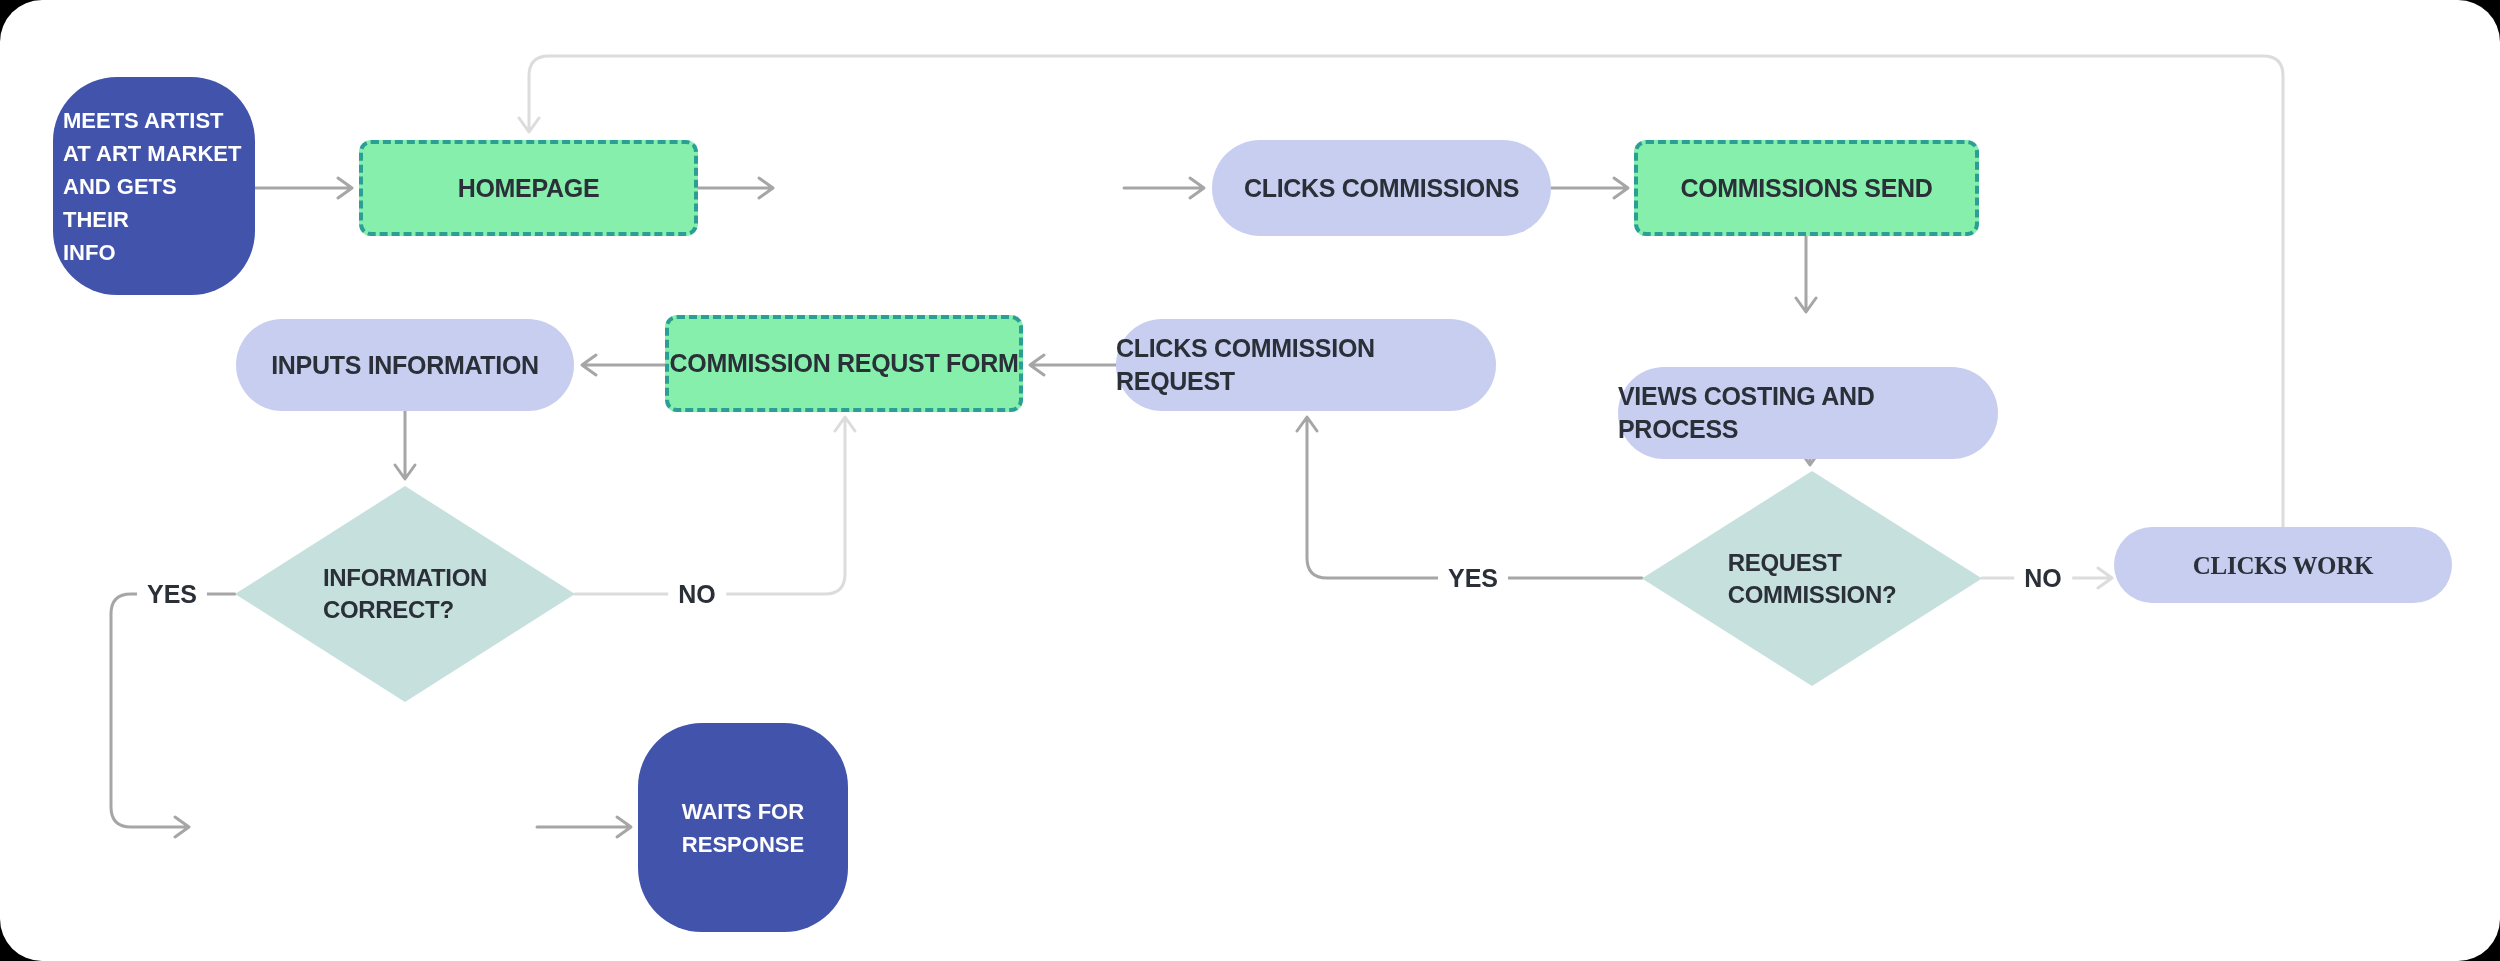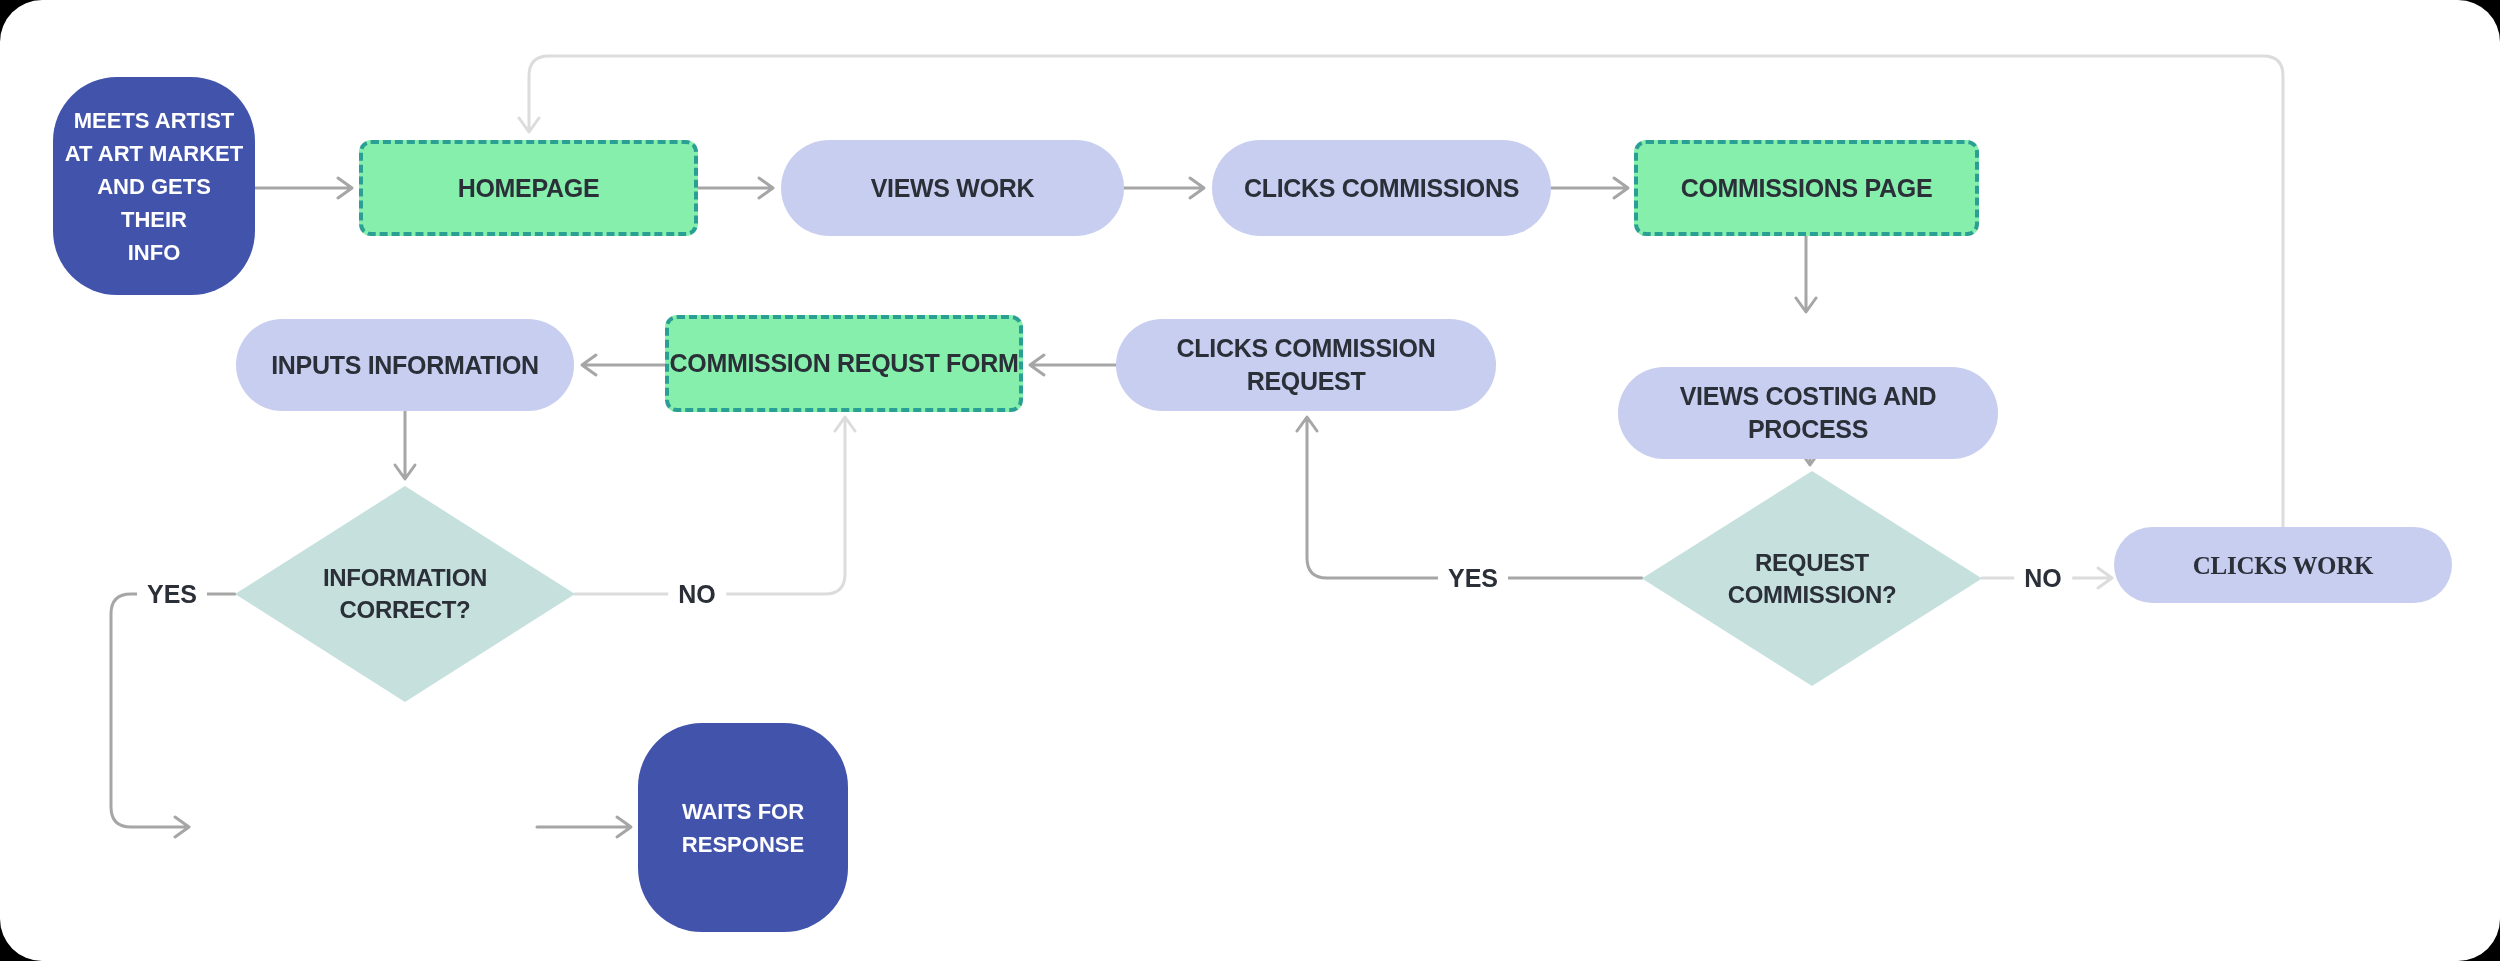--- a/index.html
+++ b/index.html
@@ -1,20 +1,20 @@
 <!DOCTYPE html>
 <html><head>
 <meta charset="utf-8">
 <style>
   html,body{margin:0;padding:0;background:#000;}
   body{width:2500px;height:961px;position:relative;font-family:"Liberation Sans","DejaVu Sans",sans-serif;}
   .canvas{position:absolute;left:0;top:0;width:2500px;height:961px;background:#ffffff;border-radius:42px;overflow:hidden;}
   svg.wires{position:absolute;left:0;top:0;z-index:1;}
   .node{position:absolute;z-index:2;display:flex;align-items:center;justify-content:center;
-        text-align:center;font-weight:700;color:#2a2f38;font-size:25px;letter-spacing:-0.3px;
+        font-weight:700;color:#2a2f38;font-size:25px;letter-spacing:-0.3px;
         line-height:1.32;box-sizing:border-box;white-space:pre-line;}
   .pill{background:#c8cef0;border-radius:48px;}
   .dashed{background:#86efac;border:4px dashed #2a9f94;border-radius:12px;}
   .blob{background:#4253ac;color:#ffffff;border-radius:64px;font-size:22px;line-height:1.5;letter-spacing:0;}
   .diamond{background:#c5e0dd;clip-path:polygon(50% 0,100% 50%,50% 100%,0 50%);font-size:24px;}
   .edge-label{position:absolute;z-index:3;transform:translate(-50%,-50%);background:#ffffff;
         padding:2px 10px;font-weight:700;font-size:25px;color:#2a2f38;letter-spacing:0;}
 </style>
 </head>
 <body>
@@ -45,25 +45,24 @@
     </g>
   </svg>
 
   <div class="node blob" style="left:53px;top:77px;width:202px;height:218px;padding:0 10px;">MEETS ARTIST
 AT ART MARKET
 AND GETS THEIR
 INFO</div>
 
   <div class="node dashed" style="left:359px;top:140px;width:339px;height:96px;">HOMEPAGE</div>
 
-  <div class="node pill" style="left:781px;top:140px;width:343px;height:96px;">VIEWS WORK</div>
 
   <div class="node pill" style="left:1212px;top:140px;width:339px;height:96px;">CLICKS COMMISSIONS</div>
 
-  <div class="node dashed" style="left:1634px;top:140px;width:345px;height:96px;">COMMISSIONS PAGE</div>
+  <div class="node dashed" style="left:1634px;top:140px;width:345px;height:96px;">COMMISSIONS SEND</div>
 
   <div class="node pill" style="left:236px;top:319px;width:338px;height:92px;border-radius:46px;">INPUTS INFORMATION</div>
 
   <div class="node dashed" style="left:665px;top:315px;width:358px;height:97px;">COMMISSION REQUST FORM</div>
 
   <div class="node pill" style="left:1116px;top:319px;width:380px;height:92px;border-radius:46px;">CLICKS COMMISSION REQUEST</div>
 
   <div class="node pill" style="left:1618px;top:319px;width:380px;height:92px;border-radius:46px;margin-top:48px;">VIEWS COSTING AND PROCESS</div>
 
   <div class="node diamond" style="left:235px;top:486px;width:340px;height:216px;">INFORMATION

